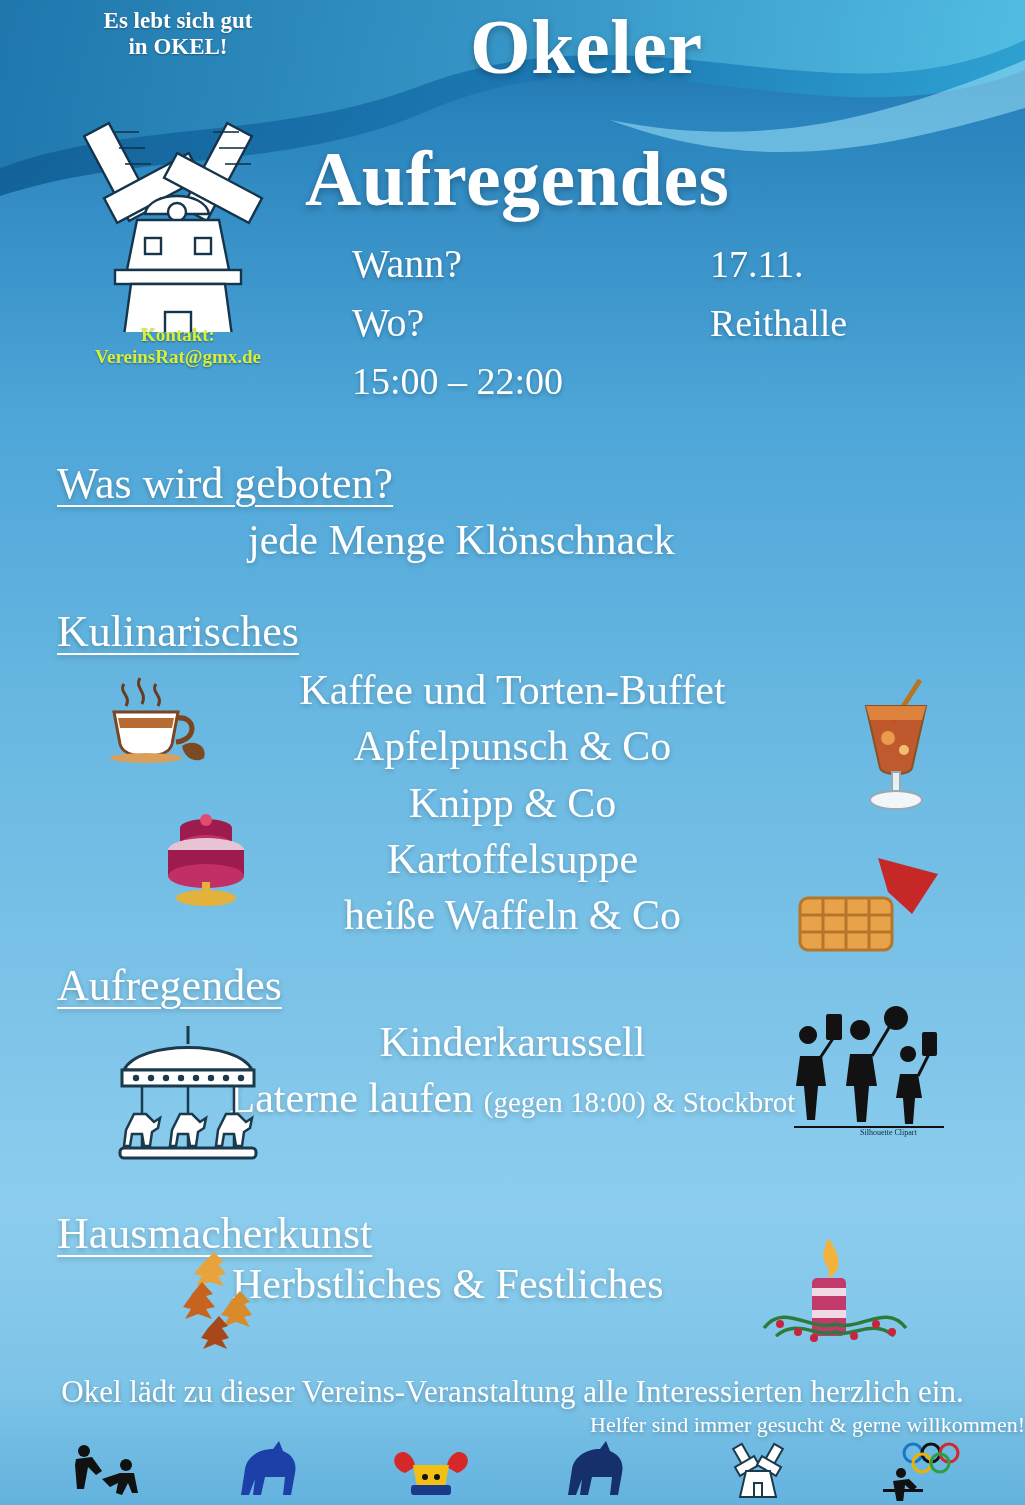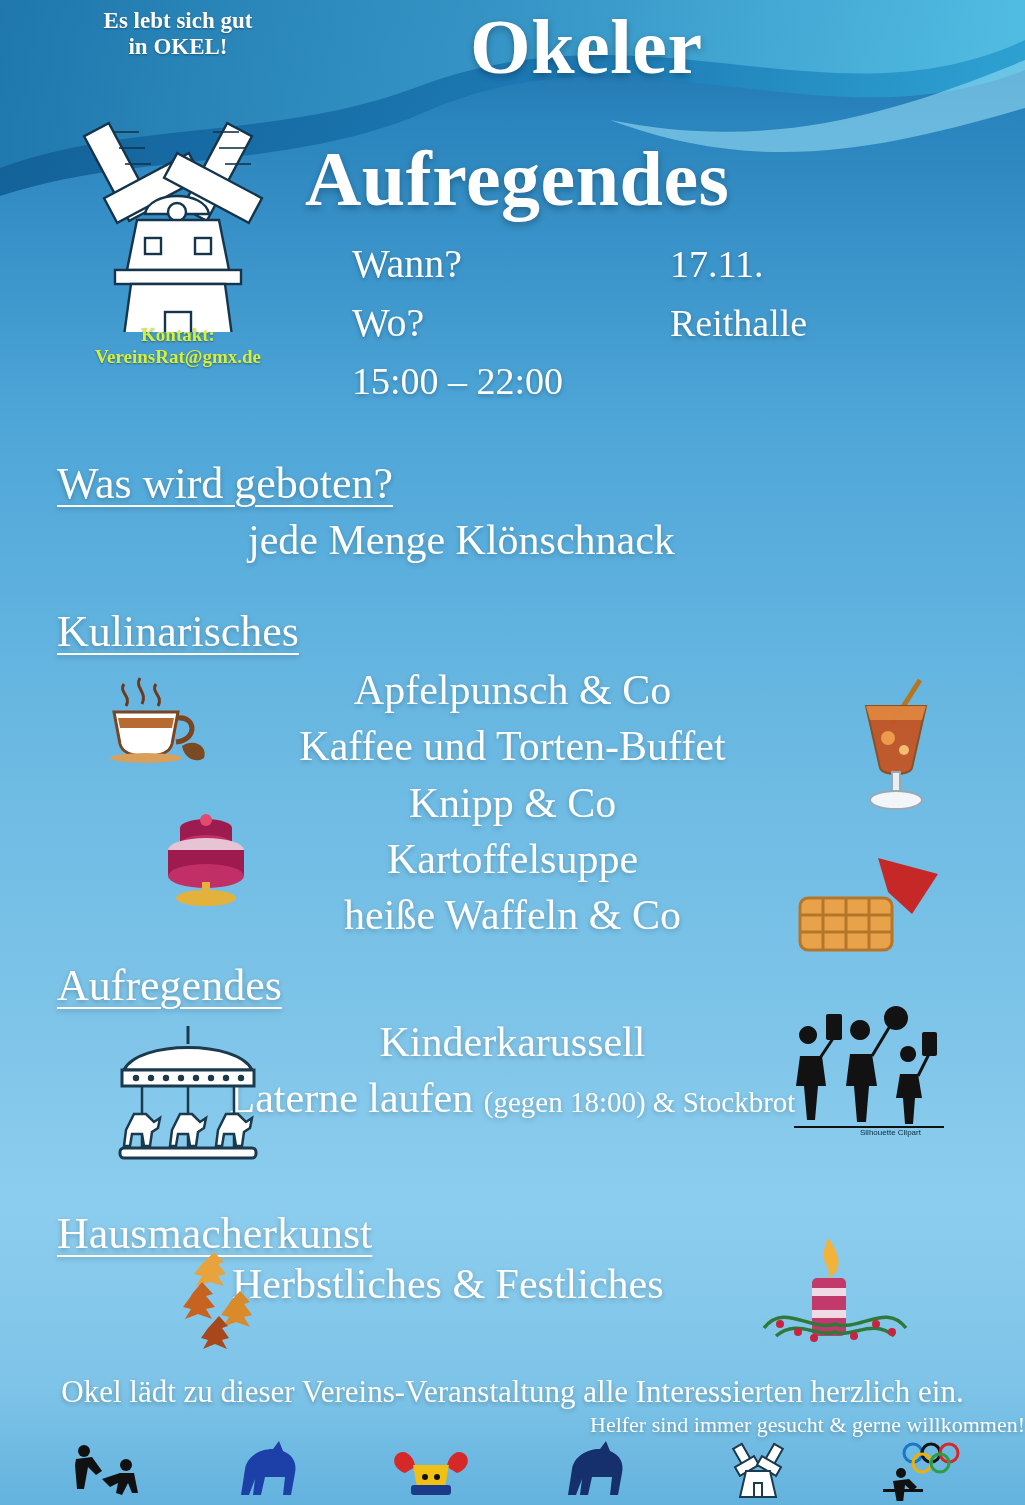--- a/index.html
+++ b/index.html
@@ -93,20 +93,21 @@
     position: absolute;
     left: 352px;
     top: 238px;
     width: 620px;
     color: #ffffff;
   }
   .facts-row {
     display: flex;
     align-items: baseline;
     margin-bottom: 6px;
+    gap: 40px;
   }
   .facts-q {
     width: 318px;
     font-size: 40px;
     line-height: 1.32;
     text-shadow: 0 2px 4px rgba(0,0,0,.25);
   }
   .facts-a {
     font-size: 38px;
     line-height: 1.32;
@@ -217,21 +218,21 @@
   .art-karussell{ left: 108px; top: 1022px; }
   .art-laterne  { left: 790px; top: 1000px; }
   .art-leaves   { left: 178px; top: 1246px; }
   .art-candle   { left: 750px; top: 1232px; }
   .credit {
     position: absolute;
     left: 860px;
     top: 1128px;
     font-size: 8px;
     color: #0c2a3c;
-    font-family: Liberation Sans, sans-serif;
+    font-family: Liberation Serif, serif;
   }
 </style>
 </head>
 <body>
 
 <div class="poster">
 
   <div class="wave-band">
     <svg width="1025" height="250" viewBox="0 0 1025 250">
       <defs>
@@ -312,22 +313,22 @@
     <div class="facts-row">
       <div class="facts-a">15:00 – 22:00</div>
     </div>
   </div>
 
   <div class="section-head s-geboten">Was wird geboten?</div>
   <div class="body-line l-kloen">jede Menge Klönschnack</div>
 
   <div class="section-head s-kulinarisches">Kulinarisches</div>
   <div class="kul-list">
+    <div>Kaffee und Torten-Buffet</div>
     <div>Apfelpunsch &amp; Co</div>
-    <div>Kaffee und Torten-Buffet</div>
     <div>Knipp &amp; Co</div>
     <div>Kartoffelsuppe</div>
     <div>heiße Waffeln &amp; Co</div>
   </div>
 
   <div class="art art-coffee">
     <svg width="118" height="96" viewBox="0 0 118 96">
       <g fill="none" stroke="#6b3a1e" stroke-width="3">
         <path d="M28,16 C22,24 36,28 30,38"></path>
         <path d="M44,10 C38,20 52,24 46,36"></path>

